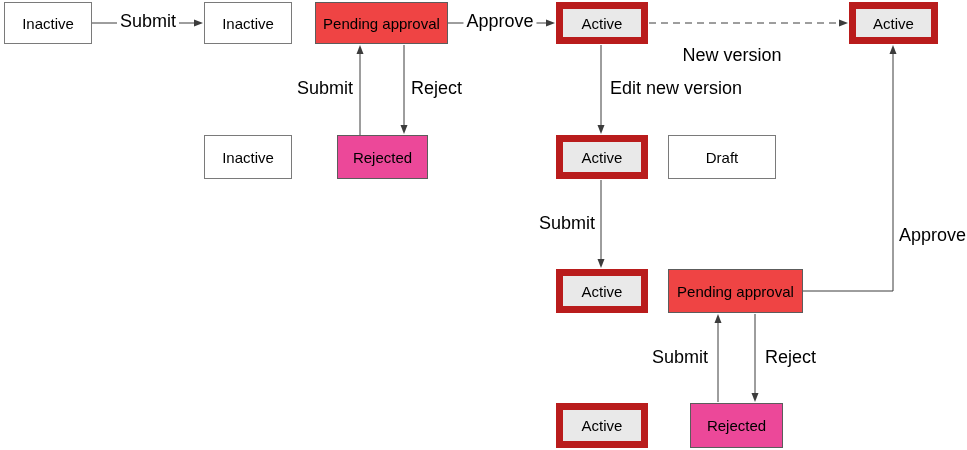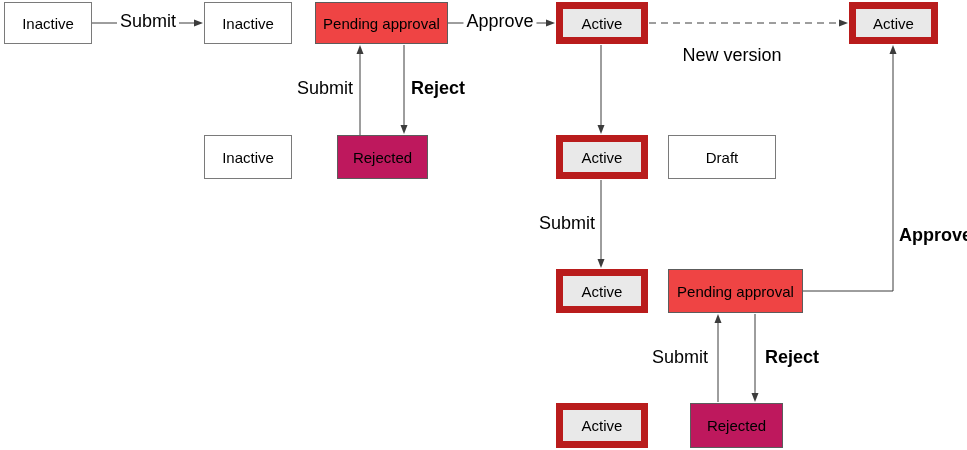--- a/index.html
+++ b/index.html
@@ -28,30 +28,30 @@
     display: flex;
     align-items: center;
     justify-content: center;
     font-size: 15px;
     color: #000000;
     white-space: nowrap;
   }
   .box.white { background: #ffffff; border: 1px solid #7a7a7a; }
   .box.light { background: #e9e9e9; border: 7px solid #b91c1c; }
   .box.mid   { background: #ef4444; border: 1px solid #5c5c5c; }
-  .box.dark  { background: #be185d; border: 1px solid #5c5c5c; }
+  .box.dark  { background: #ec4899; border: 1px solid #5c5c5c; }
   .edge-label {
     position: absolute;
     font-size: 18px;
     color: #000000;
     line-height: 1.1;
     white-space: nowrap;
   }
   .edge-label.anchor-center { transform: translate(-50%, -50%); }
-  .edge-label.anchor-left   { transform: translate(0, -50%); font-weight: bold; }
+  .edge-label.anchor-left   { transform: translate(0, -50%); }
   .edge-label.anchor-right  { transform: translate(-100%, -50%); }
   .edge-label.bg { background: #ffffff; padding: 0 3px; }
 </style>
 </head>
 <body>
 
 <div id="canvas" style="width: 967px; height: 450px; background: rgb(255, 255, 255);">
   <svg id="edges-layer" width="967" height="450" viewBox="0 0 967 450">
       <polyline points="92,23 197,23" fill="none" stroke="#3c3c3c" stroke-width="1"></polyline>
       <polygon points="203,23 194,26.5 194,19.5" fill="#3c3c3c"></polygon>
@@ -113,17 +113,18 @@
       </div>
       <div class="box dark" style="left: 690px; top: 403px; width: 93px; height: 45px;">
         <span>Rejected</span>
       </div>
     </div>
 <div class="edge-label anchor-center bg" style="left: 148px; top: 22px;">Submit</div>
     <div class="edge-label anchor-center bg" style="left: 500px; top: 22px;">Approve</div>
     <div class="edge-label anchor-center bg" style="left: 732px; top: 22px; margin-top: 34px;">New version</div>
     <div class="edge-label anchor-right" style="left: 353px; top: 89px;">Submit</div>
     <div class="edge-label anchor-left" style="left: 411px; top: 89px;">Reject</div>
+    <div class="edge-label anchor-left" style="left: 610px; top: 89px;">Edit new version</div>
     <div class="edge-label anchor-right" style="left: 595px; top: 224px;">Submit</div>
     <div class="edge-label anchor-right" style="left: 708px; top: 358px;">Submit</div>
     <div class="edge-label anchor-left" style="left: 765px; top: 358px;">Reject</div>
     <div class="edge-label anchor-left" style="left: 899px; top: 236px;">Approve</div>
   </div>
 
 </body></html>

